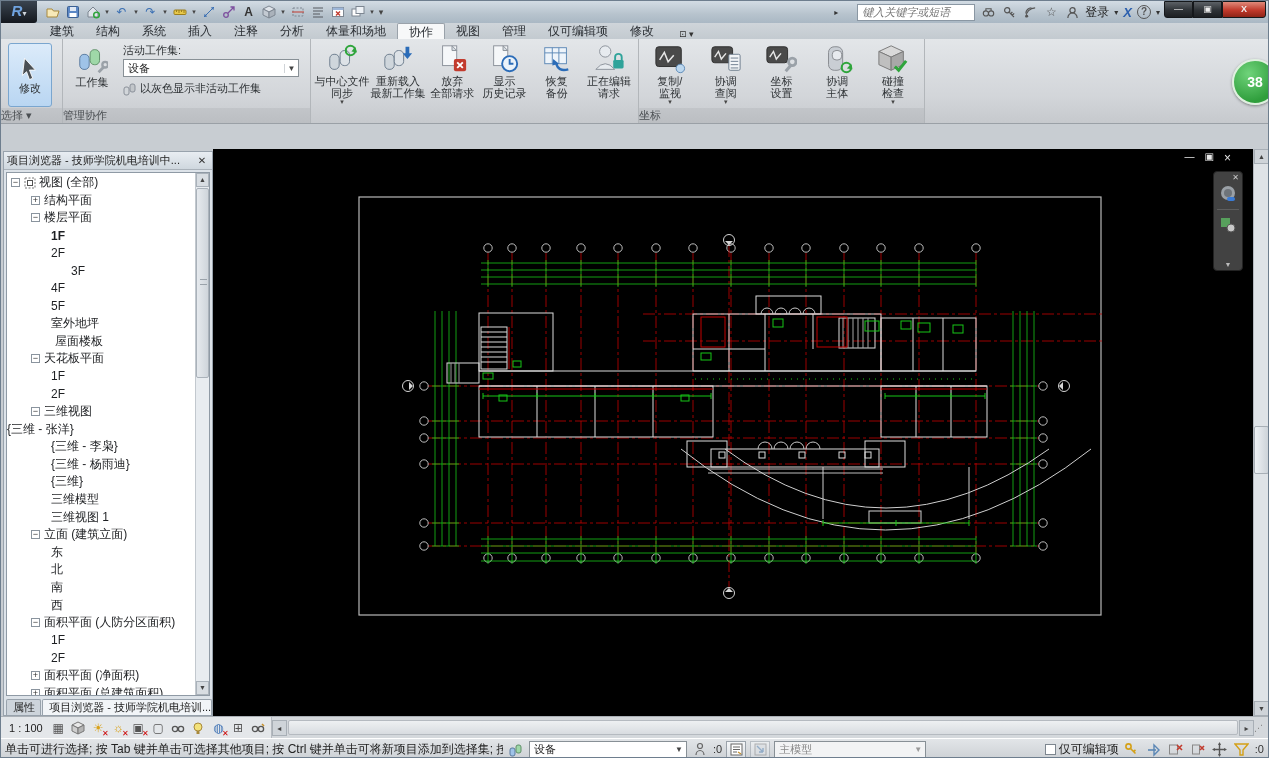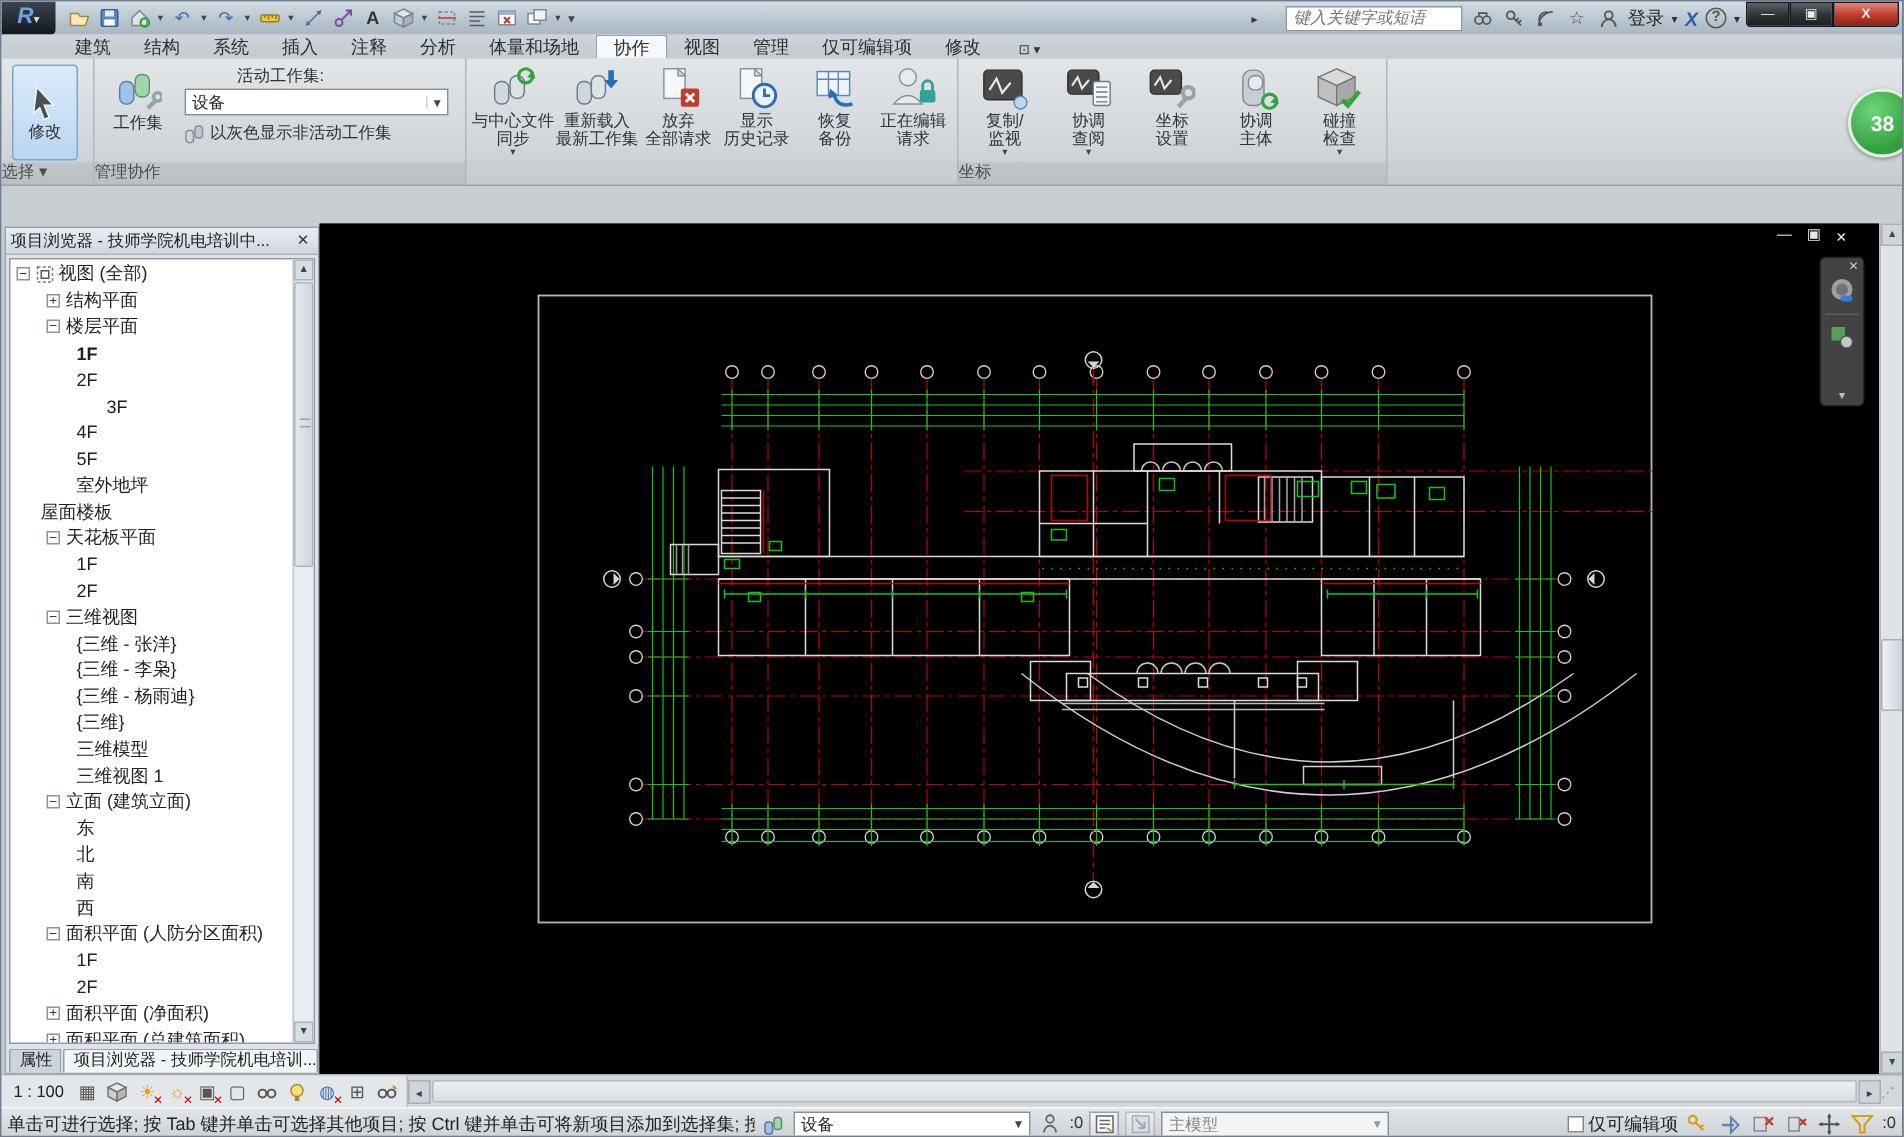--- a/index.html
+++ b/index.html
@@ -46,21 +46,21 @@
   .bigbtn .bicon { width:32px; height:32px; }
   .bigbtn .bicon svg { width:32px; height:32px; }
   .blbl { font-size:11px; line-height:12px; color:#2f3336; text-align:center; white-space:nowrap; }
   .bcaret { font-size:7px; color:#444; line-height:6px; }
   .modifybtn { width:44px; height:64px; background:linear-gradient(#dcebfa,#b9d6f2); border:1px solid #7aa6cf; border-radius:3px;
     display:flex; flex-direction:column; align-items:center; justify-content:center; margin:1px 3px 0; }
   .modifybtn svg { width:26px; height:26px; }
   .wsbtn { width:50px; display:flex; flex-direction:column; align-items:center; padding-top:2px; }
   .wsbtn svg { width:32px; height:32px; }
   .managecol { display:flex; flex-direction:column; margin-left:4px; padding-top:1px; }
-  .mlabel { font-size:11px; color:#2f3336; margin-bottom:1px;margin-left:35px; }
+  .mlabel { font-size:11px; color:#2f3336; margin-bottom:1px; }
   .combo { width:176px; height:18px; background:#fff; border:1px solid #889096; display:flex; align-items:center; font-size:11px; color:#222; padding-left:4px; }
   .combo .cgrow { flex:1; }
   .combo .carrow { width:14px; font-size:8px; color:#444; text-align:center; border-left:1px solid #d0d4d8; }
   .grayws { display:flex; align-items:center; gap:3px; margin-top:4px; font-size:11px; color:#2f3336; }
   .grayws svg { width:14px; height:14px; }
   .badge { position:absolute; right:-10px; top:20px; width:46px; height:46px; border-radius:50%;
     background:radial-gradient(circle at 35% 30%, #6fd37a, #2f9e3c 70%); border:2px solid #dff0df;
     color:#fff; font-weight:bold; font-size:14px; display:flex; align-items:center; justify-content:center; box-shadow:0 1px 3px rgba(0,0,0,.4); z-index:50; }
 
   
@@ -480,38 +480,38 @@
             </div>
             <div class="trow" style="padding-left: 44px;">
               <span>4F</span>
             </div>
             <div class="trow" style="padding-left: 44px;">
               <span>5F</span>
             </div>
             <div class="trow" style="padding-left: 44px;">
               <span>室外地坪</span>
             </div>
-            <div class="trow" style="padding-left: 20px;">
+            <div class="trow" style="padding-left: 48px;">
               <span>屋面楼板</span>
             </div>
             <div class="trow" style="padding-left: 24px;">
               <span class="tgl">−</span>
               <span>天花板平面</span>
             </div>
             <div class="trow" style="padding-left: 44px;">
               <span>1F</span>
             </div>
             <div class="trow" style="padding-left: 44px;">
               <span>2F</span>
             </div>
             <div class="trow" style="padding-left: 24px;">
               <span class="tgl">−</span>
               <span>三维视图</span>
             </div>
-            <div class="trow" style="padding-left: 44px;">
+            <div class="trow" style="">
               <span>{三维 - 张洋}</span>
             </div>
             <div class="trow" style="padding-left: 44px;">
               <span>{三维 - 李枭}</span>
             </div>
             <div class="trow" style="padding-left: 44px;">
               <span>{三维 - 杨雨迪}</span>
             </div>
             <div class="trow" style="padding-left: 44px;">
               <span>{三维}</span>

